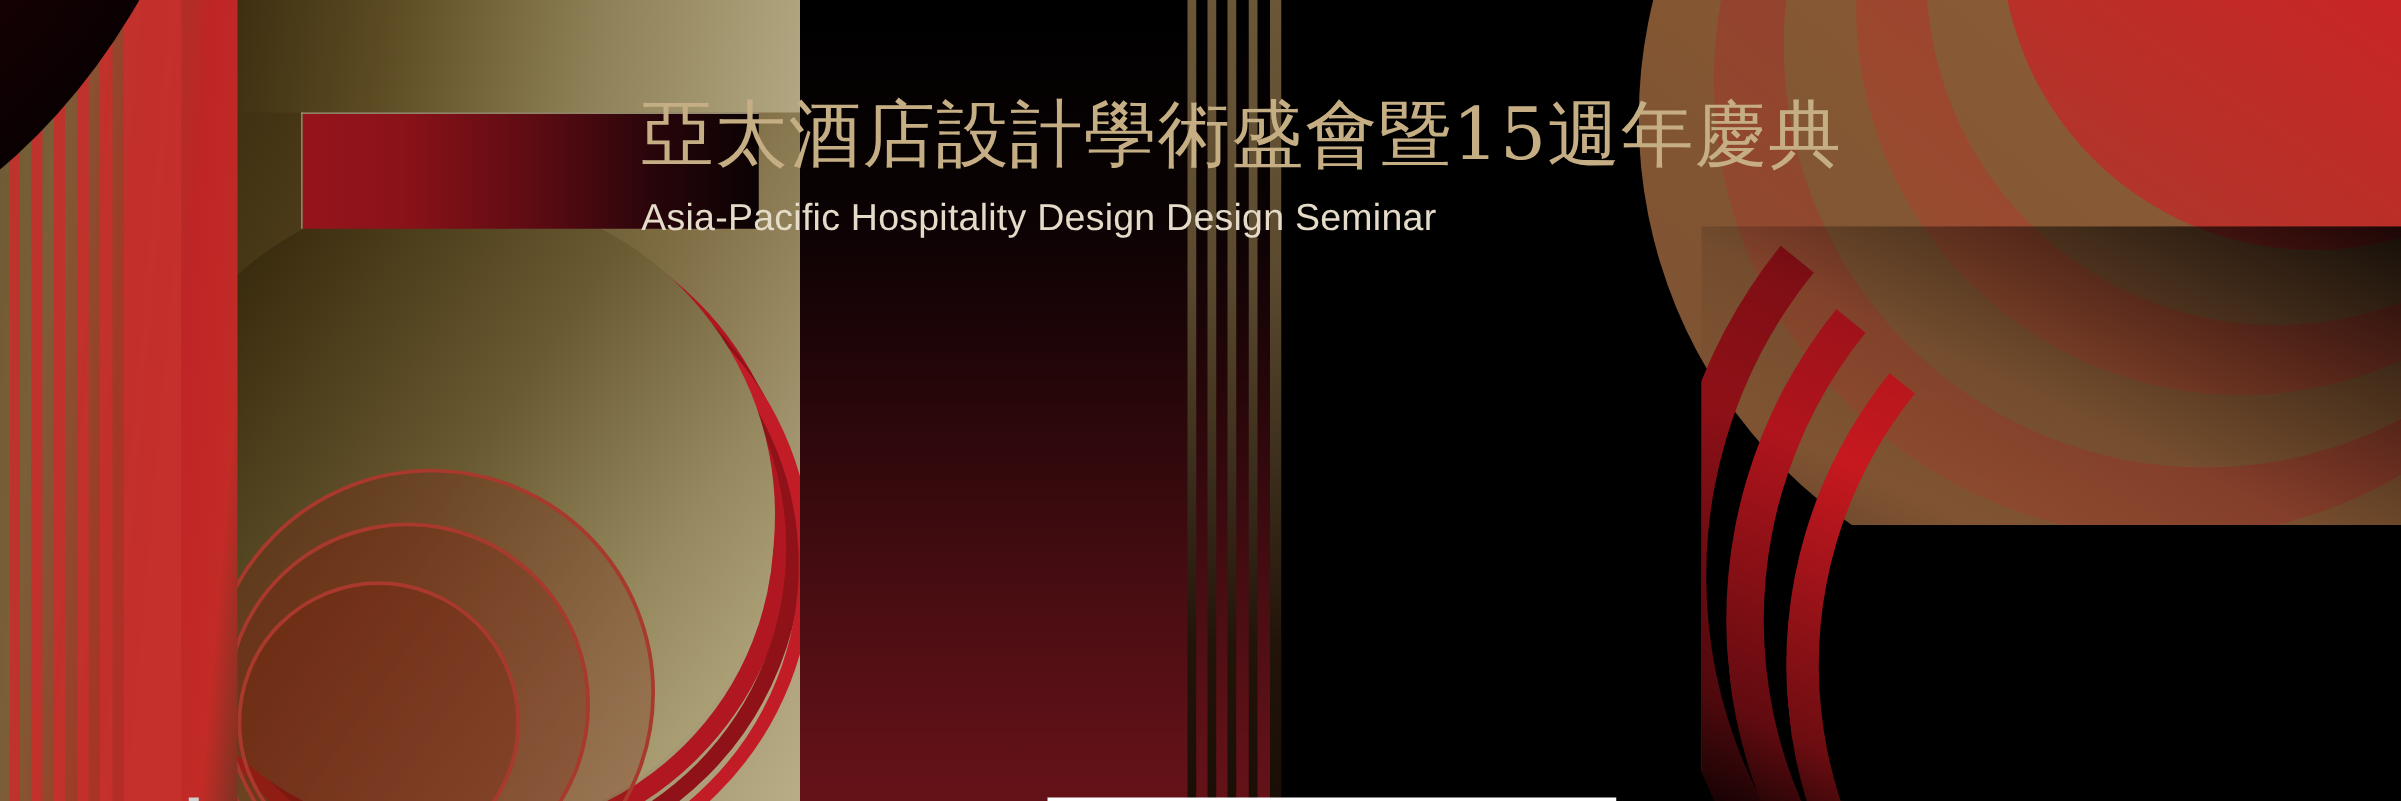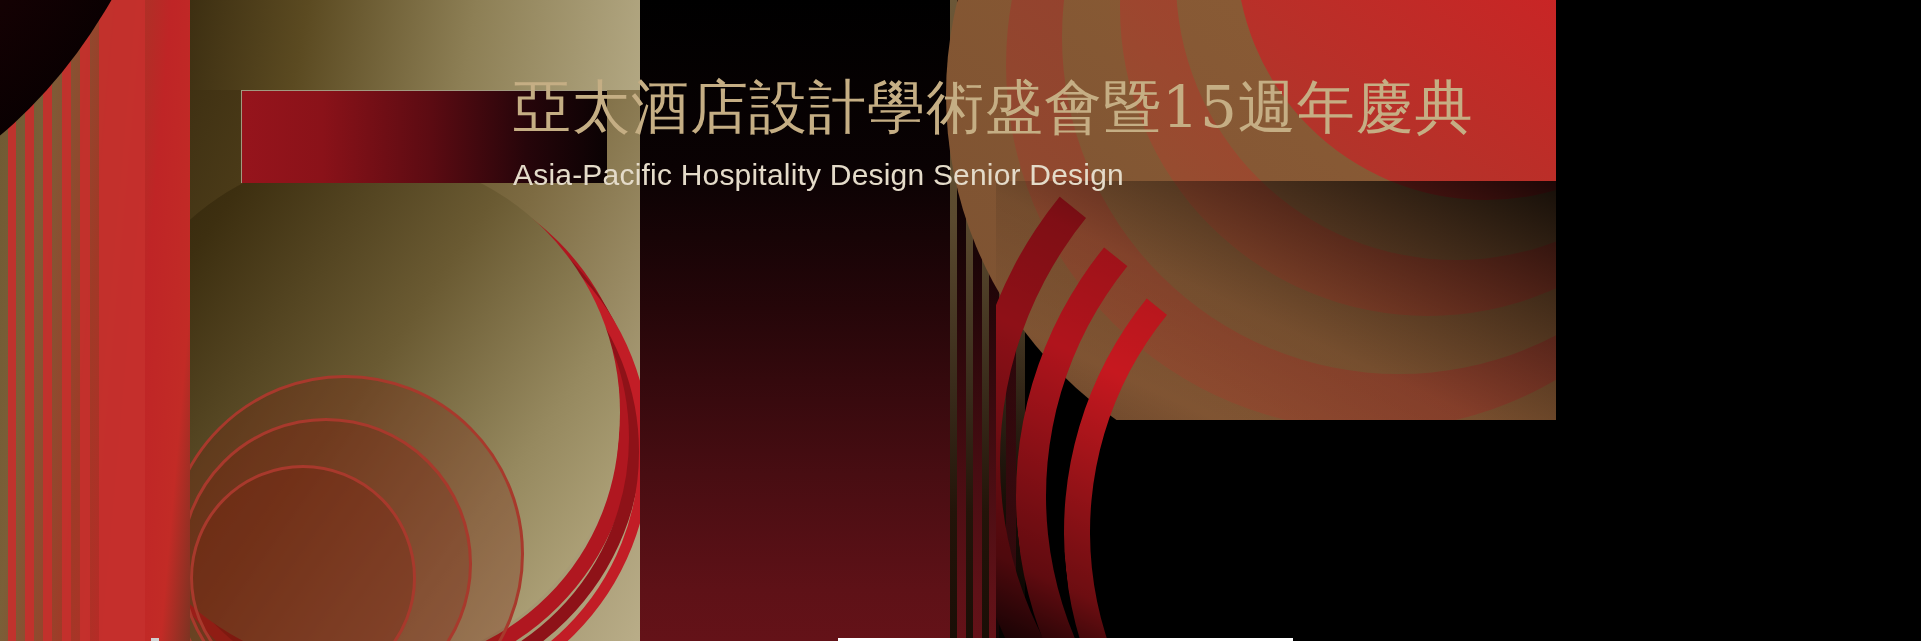--- a/index.html
+++ b/index.html
@@ -2,21 +2,21 @@
 <html><head>
 <meta charset="utf-8">
 <style>
   html, body {
     margin: 0;
     padding: 0;
     background: #000;
   }
   #banner {
     position: relative;
-    width: 1556px;
+    width: 1921px;
     height: 641px;
     overflow: hidden;
     background: #000000;
     font-family: "Liberation Sans", sans-serif;
   }
 
   
   .layer {
     position: absolute;
     top: 0; left: 0;
@@ -341,20 +341,20 @@
       <div class="br-sweep brs2"></div>
       <div class="br-sweep brs3"></div>
       <div class="br-fade"></div>
     </div>
 
   </div>
 
   <div class="text-block">
     <h1 class="title-cn">亞太酒店設計學術盛會暨15週年慶典</h1>
     <p class="subtitle-en">
-      <span>Asia-Pacific Hospitality Design Senior Design</span>
+      <span>Asia-Pacific Hospitality Design Design Seminar</span>
     </p>
   </div>
 
   <div class="bottom-strip"></div>
   <div class="bottom-strip-left"></div>
 
 </div>
 
 </body></html>

